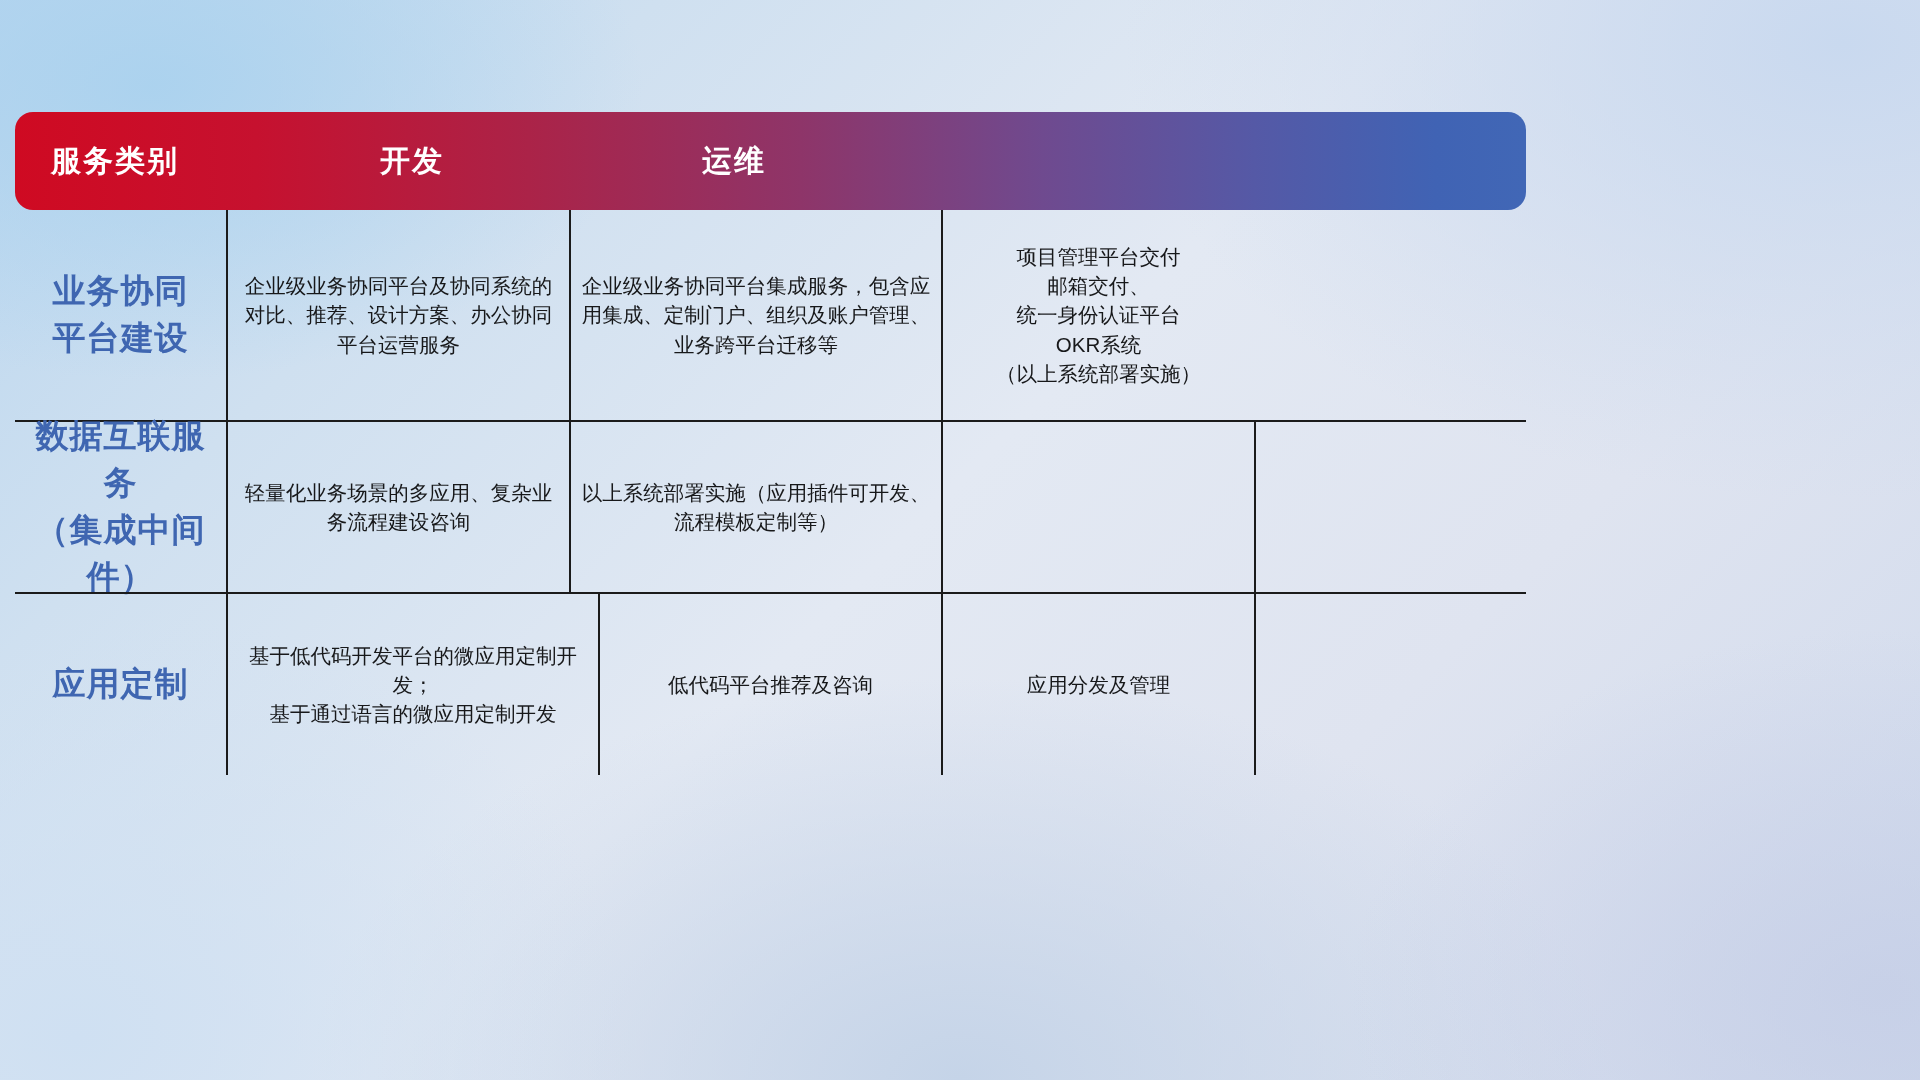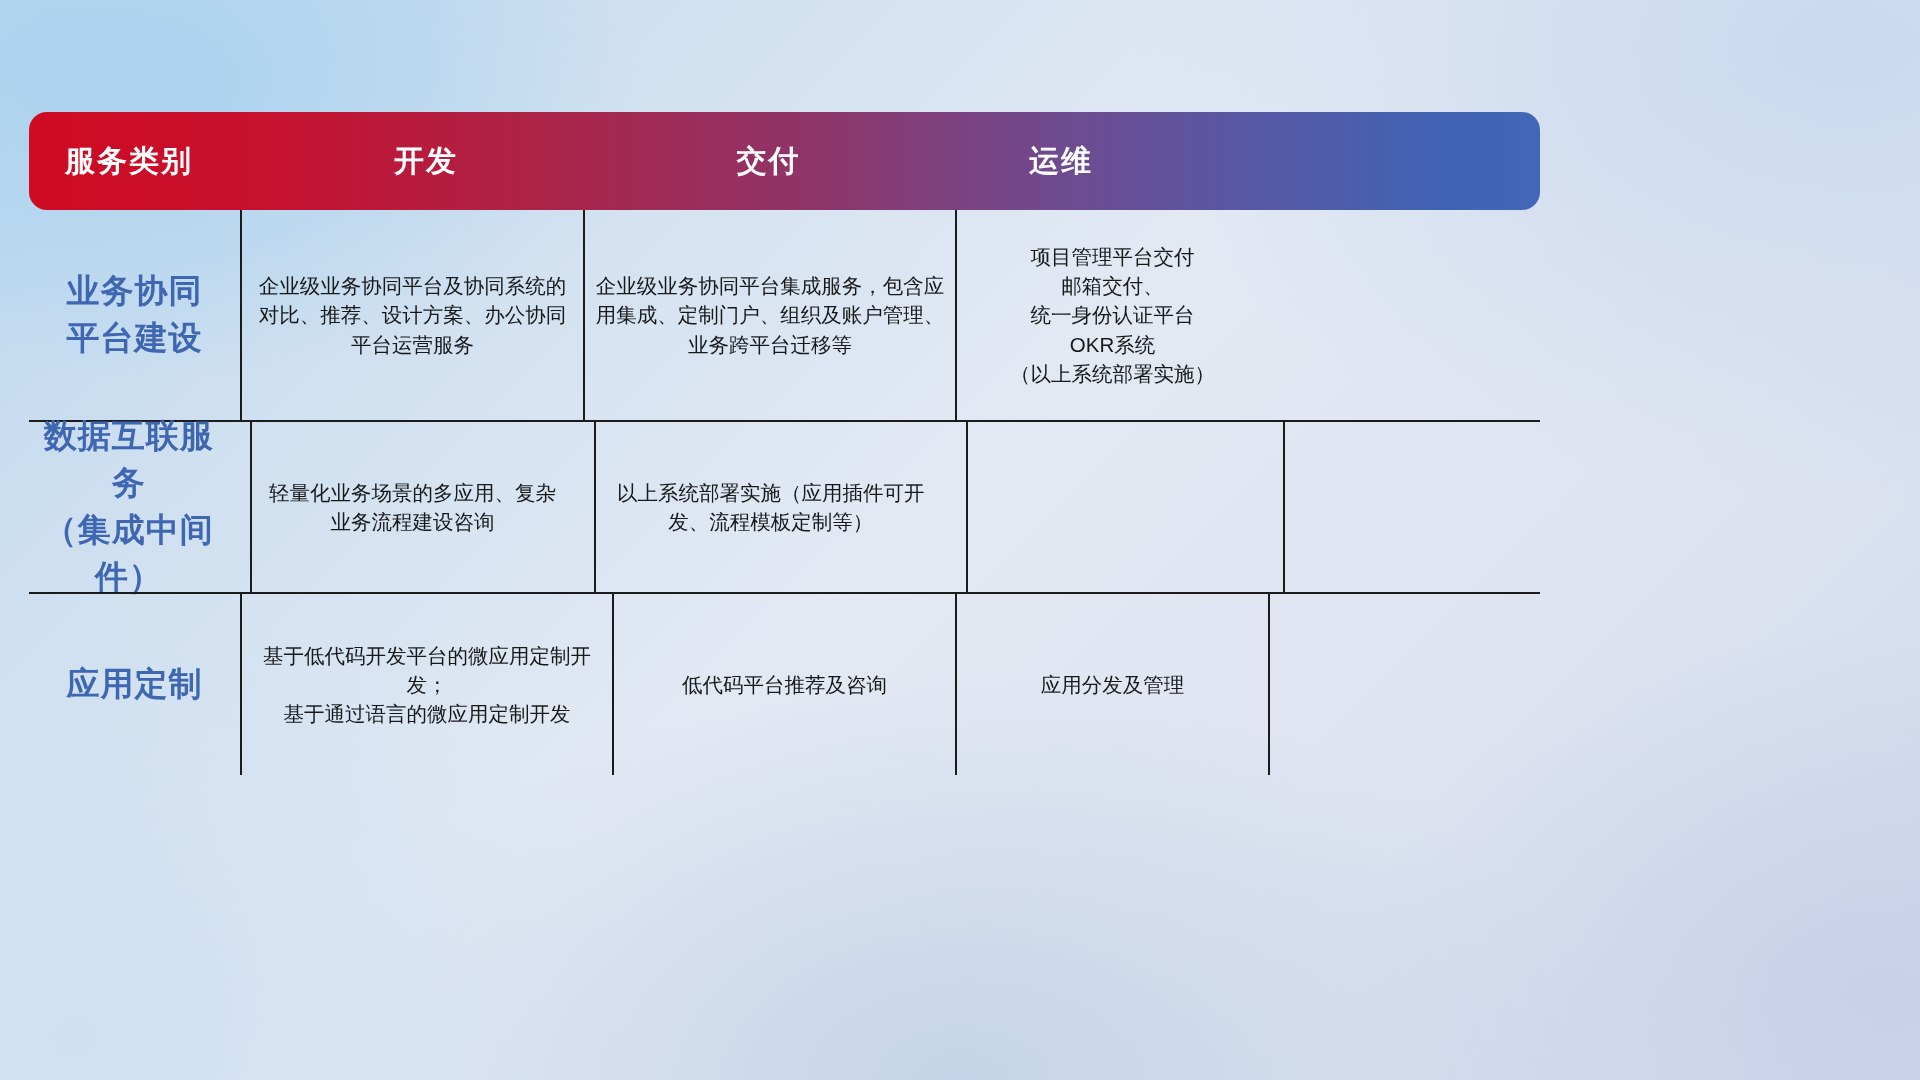--- a/index.html
+++ b/index.html
@@ -19,21 +19,21 @@
   }
   #bg2{
     position:absolute;inset:0;
     background:
       radial-gradient(700px 420px at 8% 8%, rgba(168,209,238,.85) 0%, rgba(168,209,238,0) 70%),
       radial-gradient(760px 520px at 98% 92%, rgba(196,205,230,.75) 0%, rgba(196,205,230,0) 70%);
   }
 
   .table-wrap{
     position:absolute;
-    left:29px;top:112px;
+    left:15px;top:112px;
     width:1511px;
   }
 
   
   .thead{
     display:flex;
     height:98px;
     border-radius:18px;
     overflow:hidden;
     background:linear-gradient(90deg,
@@ -68,21 +68,21 @@
   .tbody{
     position:relative;
     margin-top:0;
   }
   .trow{
     display:flex;
     position:relative;
     box-sizing:border-box;
   }
   .trow.r0{height:210px;}
-  .trow.r1{height:172px;gap:21px;}
+  .trow.r1{height:172px;}
   .trow.r2{height:183px;}
   .trow.r1, .trow.r2{border-top:2px solid #1b1b1b;}
 
   .td{
     box-sizing:border-box;
     display:flex;align-items:center;justify-content:center;
     padding:6px 10px;
     font-size:20.5px;
     line-height:1.42;
     color:#17181a;
@@ -104,21 +104,20 @@
 <body>
 
 <div id="bg"></div>
 <div id="bg2"></div>
 
 <div class="table-wrap">
 
   <div class="thead">
     <div class="th c0">服务类别</div>
     <div class="th c2">开发</div>
-    <div class="th c3">交付</div>
     <div class="th c4">运维</div>
   </div>
 
   <div class="tbody">
 
     <div class="trow r0">
       <div class="td c0">
           <span class="cell-txt">业务协同<br>平台建设</span>
         </div>
       <div class="td c1">

